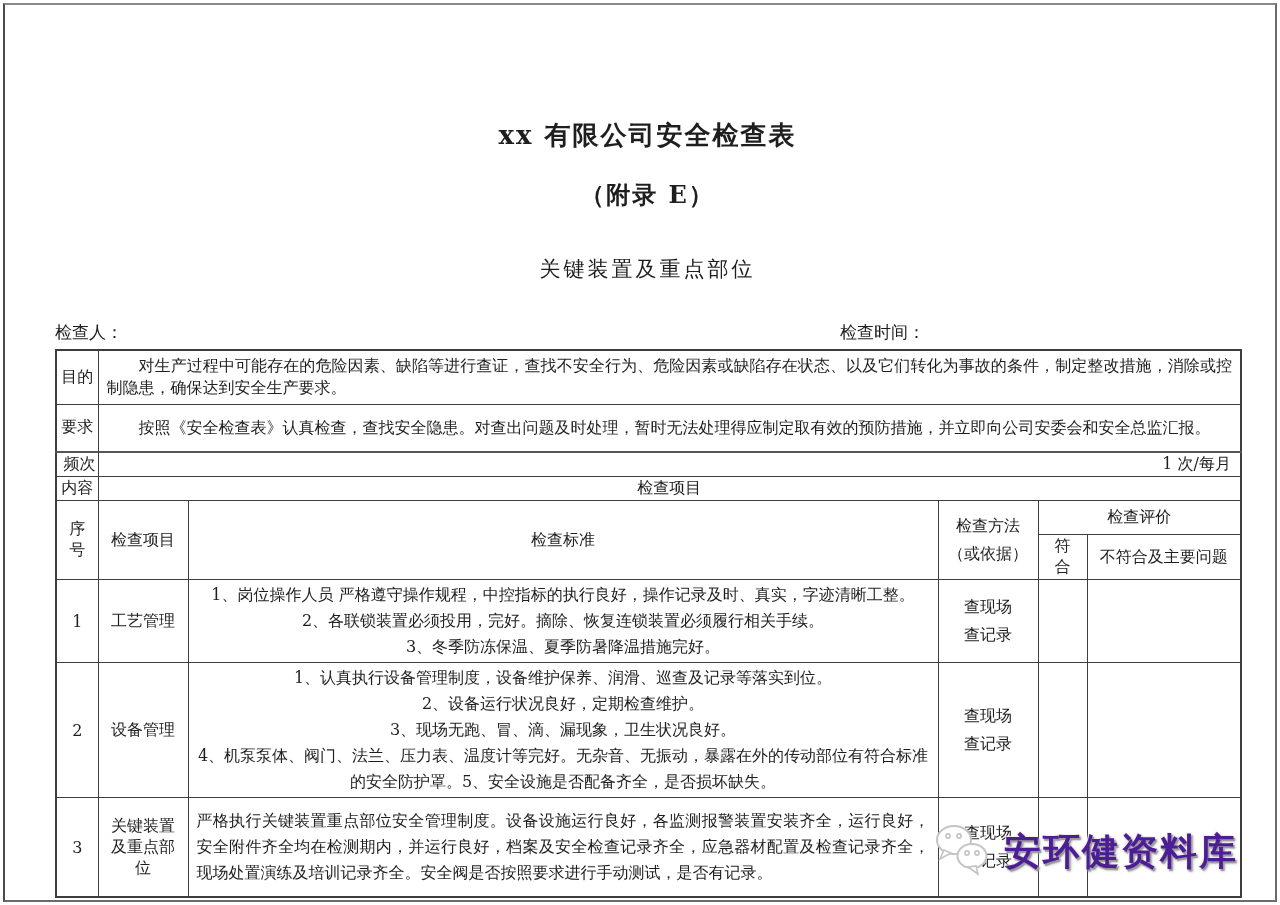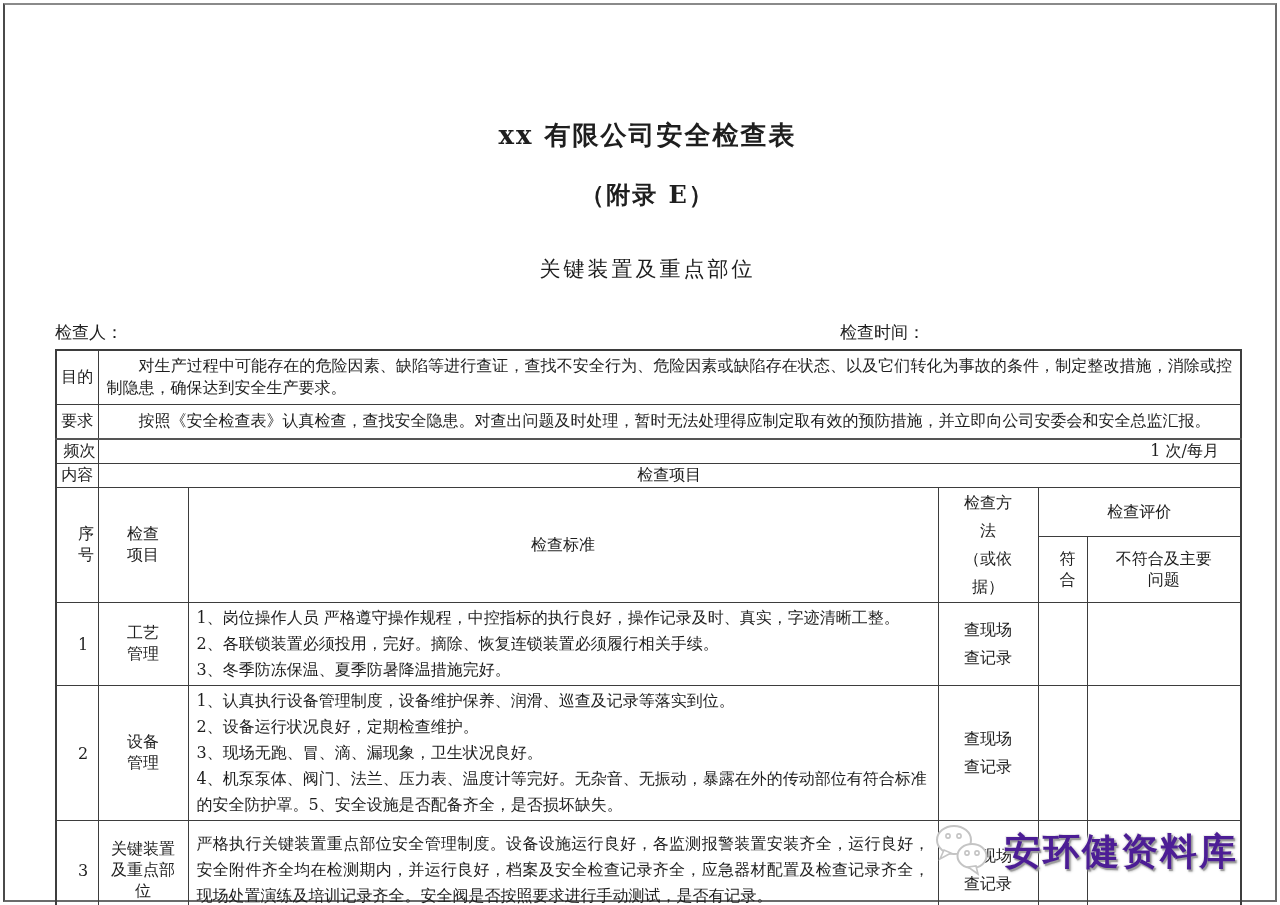--- a/index.html
+++ b/index.html
@@ -11,28 +11,28 @@
   .page-border{position:absolute;inset:3px;border:2px solid #6b6b6b;border-left-color:#4a4a4a;border-top-color:#8a8a8a;pointer-events:none;}
   .content{position:absolute;left:55px;top:10px;width:1185px;}
   .title1{margin-top:108px;text-align:center;font-size:26px;font-weight:bold;letter-spacing:2px;}
   .title2{margin-top:26px;text-align:center;font-size:24px;font-weight:bold;letter-spacing:2px;}
   .title3{margin-top:44px;text-align:center;font-size:21px;font-weight:500;letter-spacing:3px;}
   .meta-row{position:relative;margin-top:38px;height:24px;font-size:17px;}
   .meta-time{position:absolute;left:785px;top:0;}
   table{border-collapse:collapse;width:1185px;margin-top:4px;table-layout:fixed;}
   col.c-no{width:42px;} col.c-item{width:90px;} col.c-std{width:750px;}
   col.c-method{width:100px;} col.c-ok{width:49px;} col.c-bad{width:154px;}
-  td,th{border:1px solid #3d3d3d;font-weight:normal;font-size:16px;padding:1px 21px;vertical-align:middle;box-sizing:border-box;}
+  td,th{border:1px solid #3d3d3d;font-weight:normal;font-size:16px;padding:1px 9px;vertical-align:middle;box-sizing:border-box;}
   table{border:2px solid #3d3d3d;}
   .lab{text-align:center;padding:1px 2px;}
   .cell-just{text-align:justify;text-indent:2em;line-height:22px;padding:2px 8px;}
   .cell-center{text-align:center;}
   .thick-top{border-top:2px solid #555;text-align:right;}
   .hdr{text-align:center;}
-  .std{line-height:26px;white-space:pre-line;padding:2px 8px;vertical-align:middle;}
+  .std{line-height:26px;white-space:pre-line;padding:2px 8px;vertical-align:middle;text-align:center;}
   .std-plain{line-height:26px;padding:10px 8px;text-align:justify;}
   .method{text-align:center;white-space:pre-line;line-height:28px;}
   .footer{margin-top:22px;font-size:16px;letter-spacing:2px;font-style:italic;}
   .watermark{
     position:absolute;right:42px;bottom:24px;display:flex;align-items:center;gap:10px;
   }
   .watermark-text{
     font-size:37px;font-weight:bold;letter-spacing:2px;color:#4c1d95;
     text-shadow:1.5px 1.5px 1px #9a9a9a,-1px -1px 1px #ececec,2px 2px 3px #b5b5b5;
     font-family:"DejaVu Sans","Liberation Sans",sans-serif;
@@ -62,21 +62,21 @@
       <col class="c-method">
         <col class="c-ok">
         <col class="c-bad">
     </colgroup>
 
     <tbody>
         <tr style="height:54px;margin-left:48px;">
       <td class="lab">目的</td>
       <td colspan="5" class="cell-just">对生产过程中可能存在的危险因素、缺陷等进行查证，查找不安全行为、危险因素或缺陷存在状态、以及它们转化为事故的条件，制定整改措施，消除或控制隐患，确保达到安全生产要求。</td>
     </tr>
-    <tr style="height:35px;margin-top:16px;">
+    <tr style="height:48px;margin-top:16px;">
       <td class="lab">要求</td>
       <td colspan="5" class="cell-just">按照《安全检查表》认真检查，查找安全隐患。对查出问题及时处理，暂时无法处理得应制定取有效的预防措施，并立即向公司安委会和安全总监汇报。</td>
     </tr>
     <tr style="height:23px;">
       <td class="lab thick-top">频次</td>
       <td colspan="5" class="cell-center thick-top">1 次/每月</td>
     </tr>
     <tr style="height:23px;">
       <td class="lab">内容</td>
       <td colspan="5" class="cell-center">检查项目</td>

